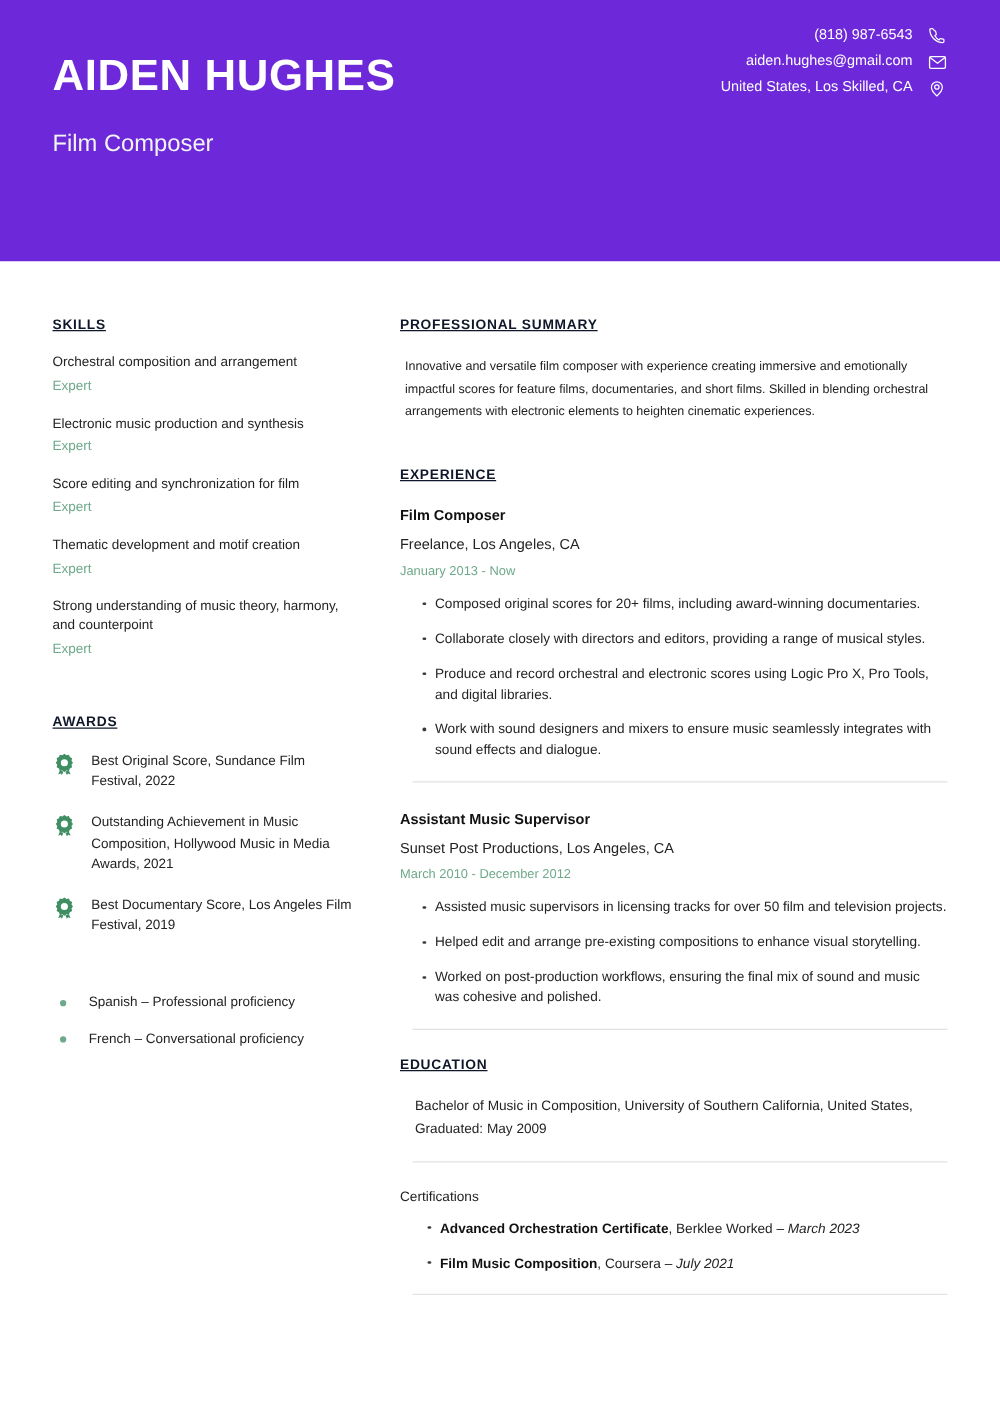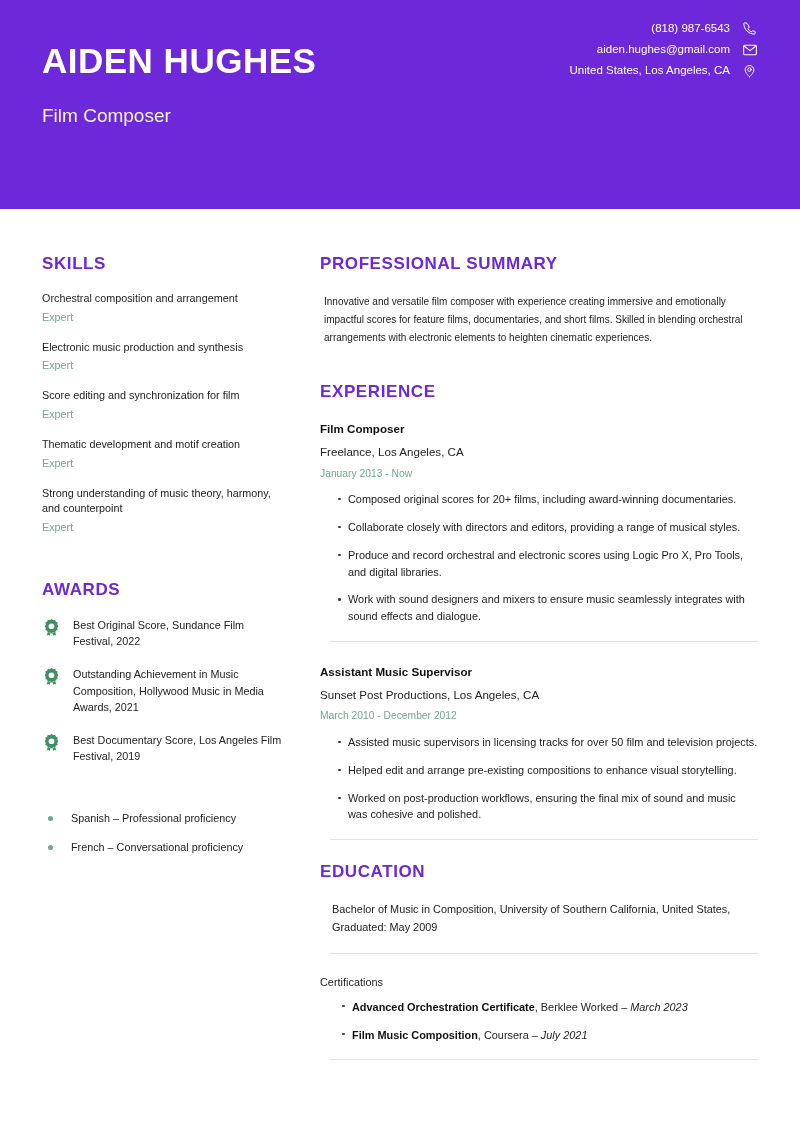--- a/index.html
+++ b/index.html
@@ -90,26 +90,27 @@
     padding-right: 28px;
     box-sizing: border-box;
   }
   .col-right {
     flex: 1;
     padding-left: 10px;
     box-sizing: border-box;
   }
 
   .section-title {
-    font-size: 17px;
+    font-size: 11px;
     font-weight: 700;
     letter-spacing: 0.6px;
-    color: #6d28d9;
+    color: #0f172a;
     margin: 0 0 17px 0;
     text-transform: uppercase;
+    text-decoration: underline;
   }
   .col-right .section-title { margin-bottom: 19px; }
 
   
   .skill-item { margin-bottom: 16px; }
   .skill-name {
     font-size: 10.8px;
     color: #232323;
     line-height: 1.45;
   }
@@ -284,21 +285,21 @@
         <span class="contact-text">aiden.hughes@gmail.com</span>
         <span class="contact-icon">
           <svg width="16" height="16" viewBox="0 0 24 24" fill="none" stroke="#ffffff" stroke-width="1.6" stroke-linecap="round" stroke-linejoin="round">
             <rect x="2.5" y="5" width="19" height="14" rx="1.5"></rect>
             <path d="M3 6l9 7 9-7"></path>
           </svg>
         </span>
       </div>
 
       <div class="contact-row">
-        <span class="contact-text">United States, Los Angeles, CA</span>
+        <span class="contact-text">United States, Los Skilled, CA</span>
         <span class="contact-icon">
           <svg width="15" height="15" viewBox="0 0 24 24" fill="none" stroke="#ffffff" stroke-width="1.6" stroke-linecap="round" stroke-linejoin="round">
             <path d="M12 22s7-6.1 7-11a7 7 0 1 0-14 0c0 4.9 7 11 7 11z"></path>
             <circle cx="12" cy="10.5" r="2.8"></circle>
           </svg>
         </span>
       </div>
 
     </div>
   </div>

